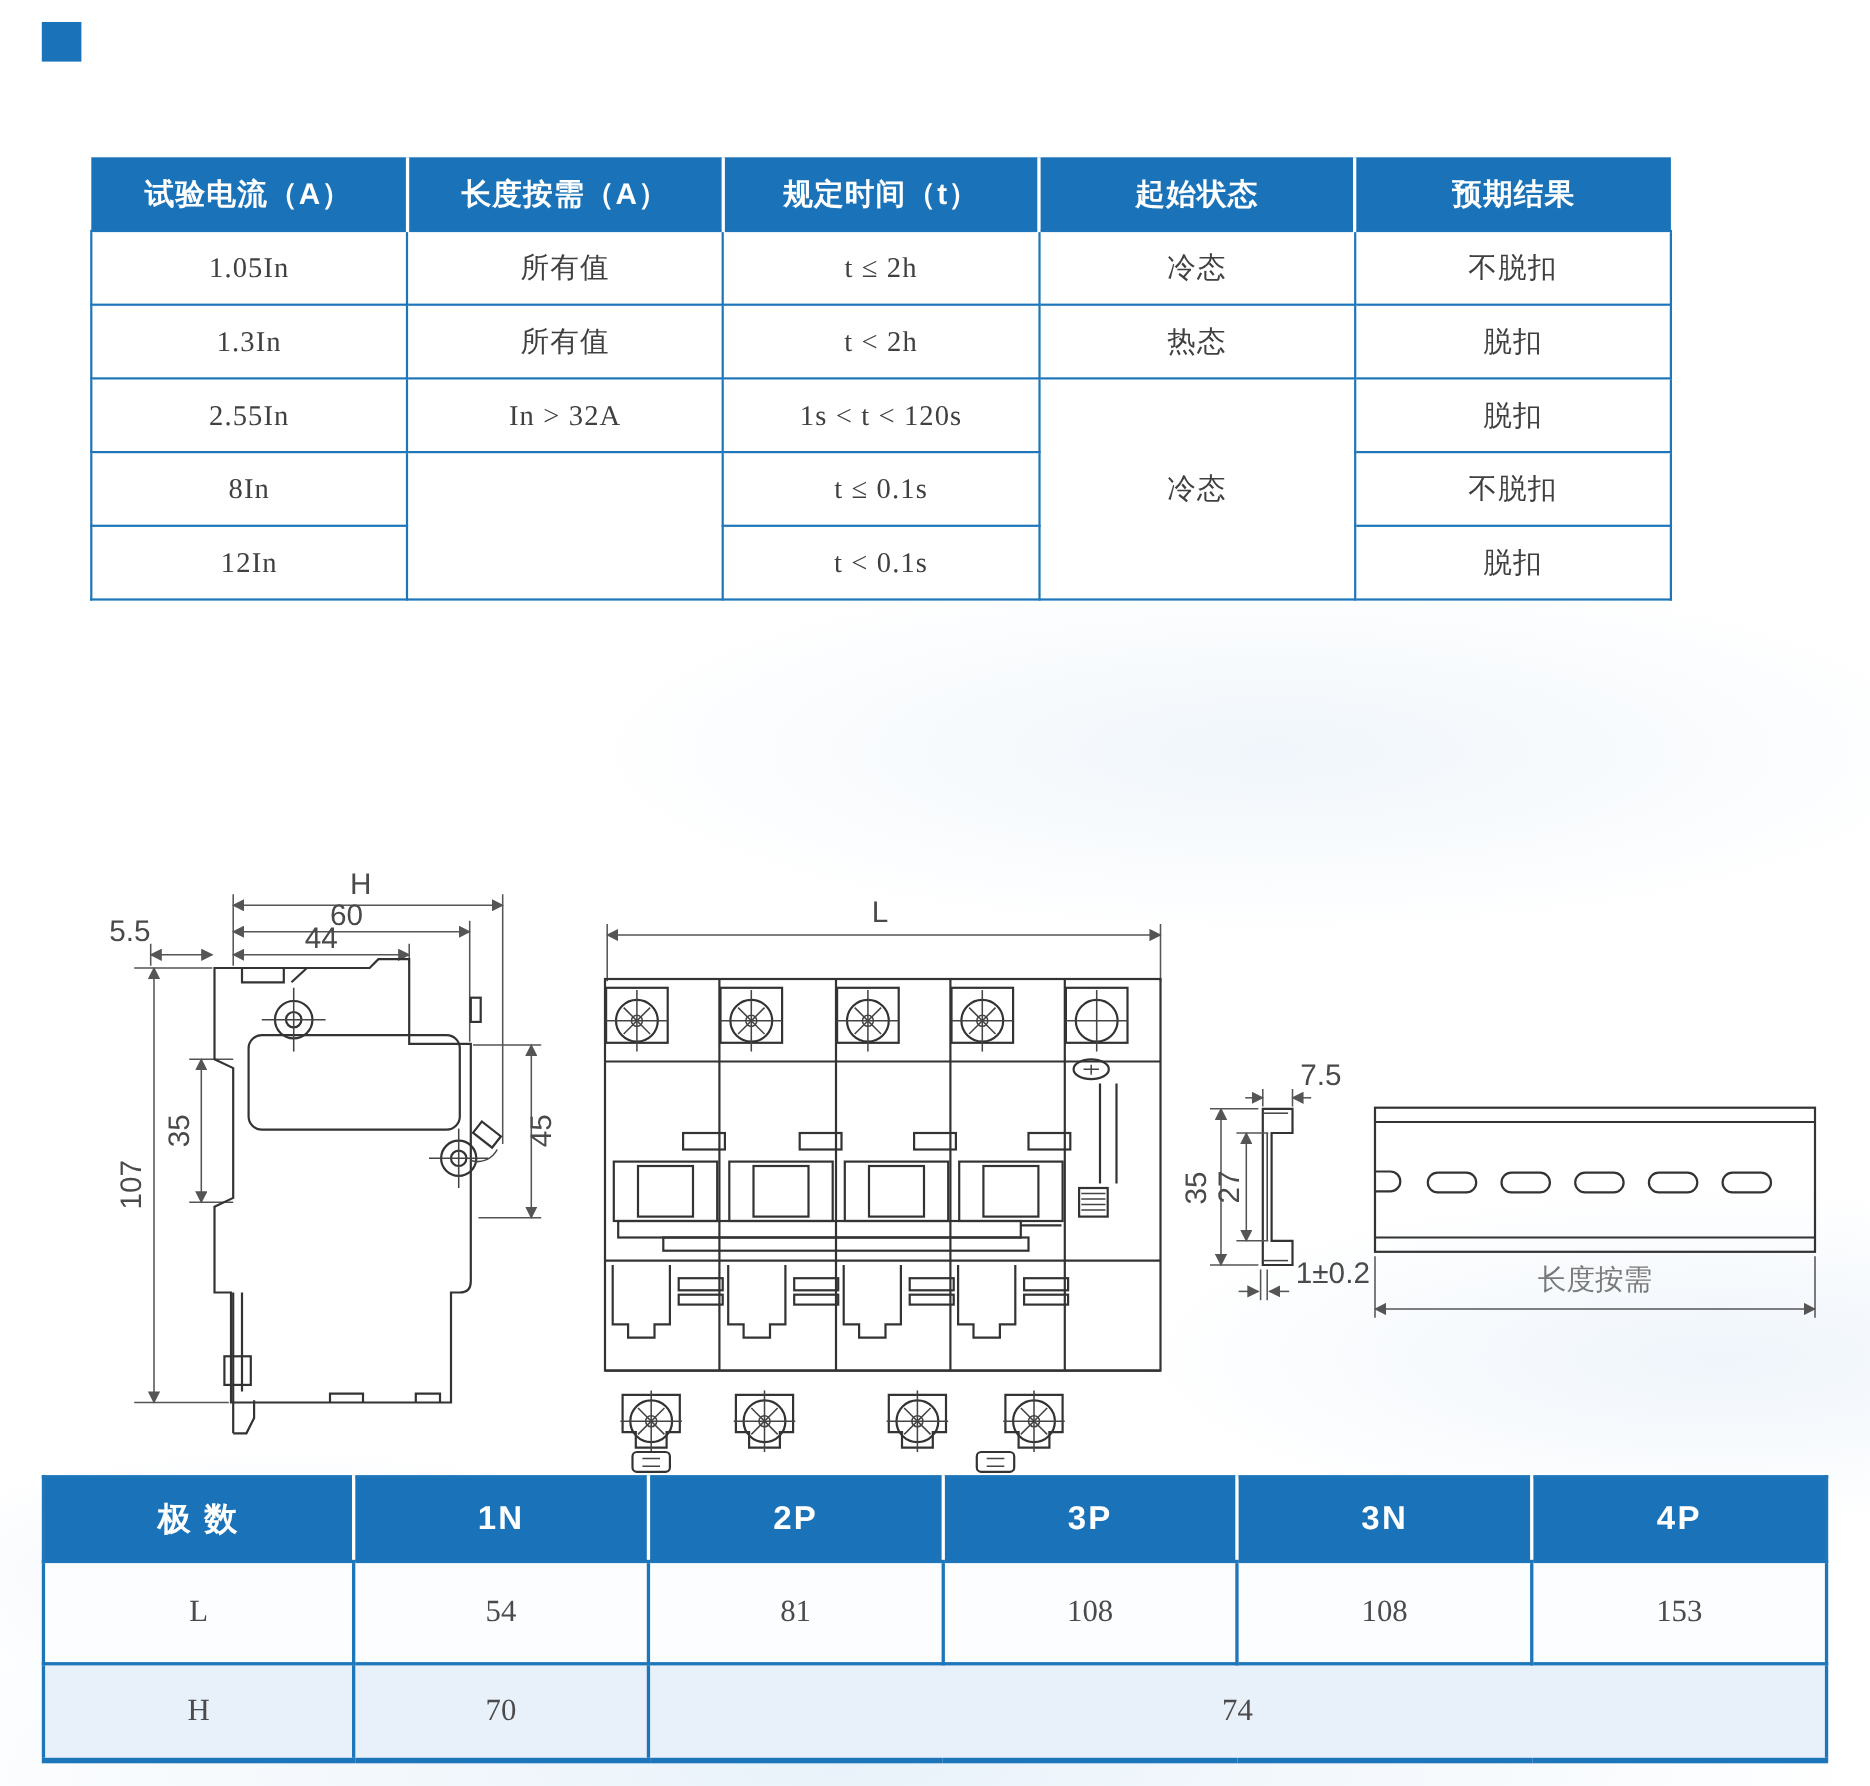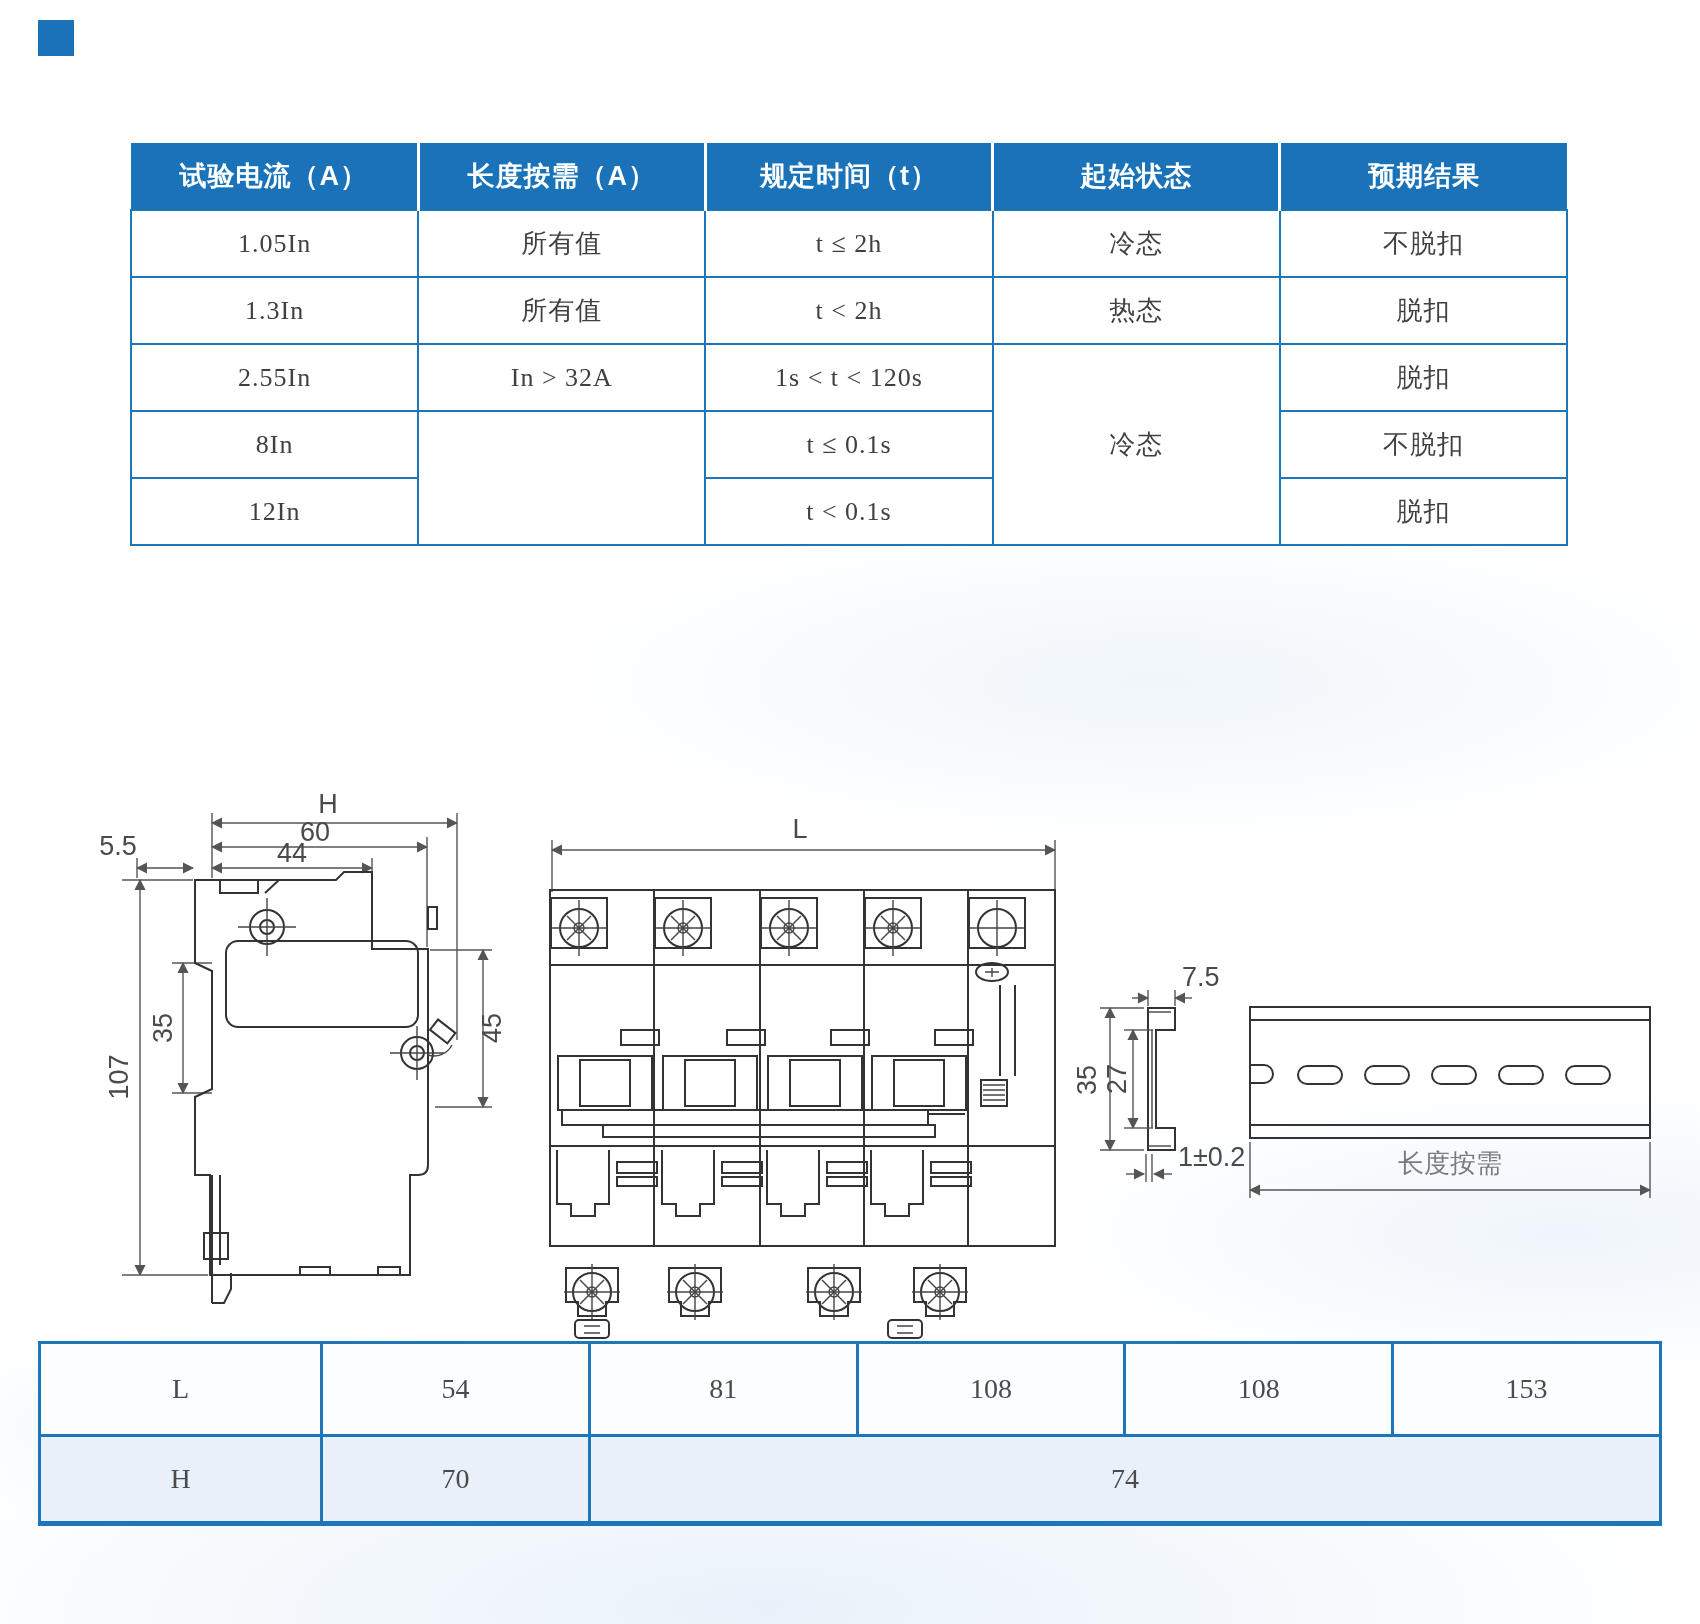--- a/index.html
+++ b/index.html
@@ -11,21 +11,21 @@
     radial-gradient(760px 220px at 92% 76%, #eff5fb 0%, rgba(239,245,251,0) 70%),
     radial-gradient(500px 160px at 15% 88%, #eef4fb 0%, rgba(238,244,251,0) 70%);}
 
   
   .sec-title{position:absolute;z-index:2;display:flex;align-items:center;gap:22px;
     color:#55565a;font-weight:700;font-size:40px;letter-spacing:2px;}
   .sq{width:36px;height:36px;background:#1a73b8;flex:0 0 auto;}
 
   
   table{border-collapse:collapse;table-layout:fixed;position:absolute;z-index:2;}
-  .trip{left:82px;top:143px;width:1438px;margin-left:48px;}
+  .trip{left:82px;top:143px;width:1438px;}
   .trip th{background:#1a73b8;color:#fff;font-weight:700;font-size:27px;height:64px;
     border:3px solid #ffffff;border-top:none;border-bottom:2px solid #1e76ba;letter-spacing:1px;}
   .trip th.first{border-left:none;} .trip th.last{border-right:none;}
   .trip td{background:#ffffff;border:2px solid #1e76ba;height:63px;text-align:center;
     font-family:"Liberation Serif","DejaVu Serif",serif;font-size:26px;color:#404040;letter-spacing:1px;}
 
   .dim{left:38px;top:1341px;width:1624px;}
   .dim th{background:#1a73b8;color:#fff;font-weight:700;font-size:30px;height:72px;
     border:3px solid #ffffff;border-top:3px solid #1e76ba;border-bottom:3px solid #1e76ba;letter-spacing:2px;}
   .dim th.first{border-left:3px solid #1e76ba;} .dim th.last{border-right:3px solid #1e76ba;}
@@ -321,20 +321,28 @@
   <table class="dim">
     <colgroup>
         <col style="width:17.4%">
         <col style="width:16.52%">
         <col style="width:16.52%">
         <col style="width:16.52%">
         <col style="width:16.52%">
         <col style="width:16.52%">
       </colgroup>
     <tbody>
+        <tr>
+      <th class="first">极 数</th>
+      <th>1N</th>
+      <th>2P</th>
+      <th>3P</th>
+      <th>3N</th>
+      <th class="last">4P</th>
+    </tr>
     <tr class="rowL">
       <td>L</td>
       <td>54</td>
       <td>81</td>
       <td>108</td>
       <td>108</td>
       <td>153</td>
     </tr>
     <tr class="rowH">
       <td>H</td>

